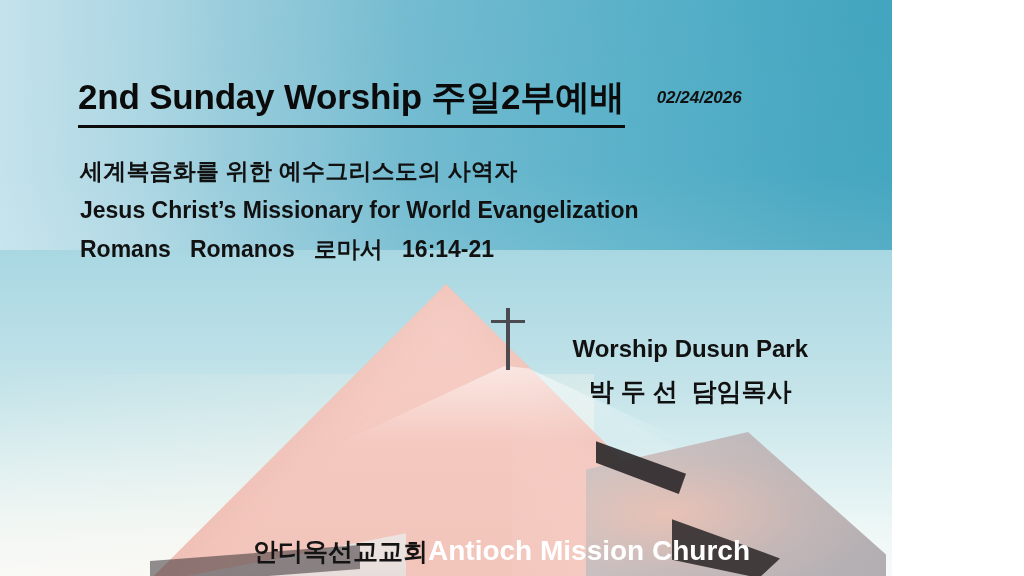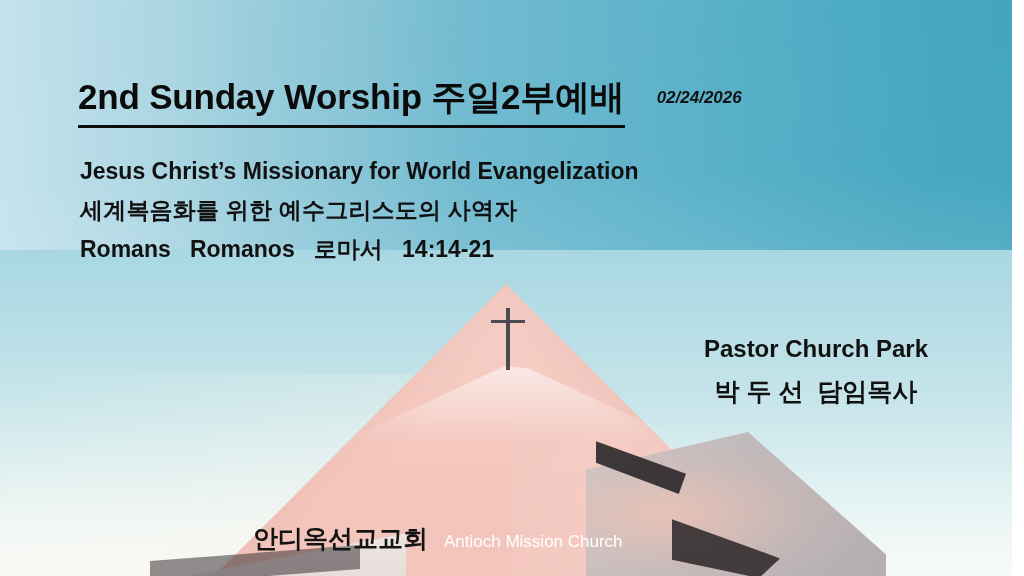--- a/index.html
+++ b/index.html
@@ -6,21 +6,21 @@
     margin: 0;
     padding: 0;
     background: #ffffff;
   }
   body {
     font-family: "Liberation Sans", "DejaVu Sans", sans-serif;
   }
 
   #slide {
     position: relative;
-    width: 1012px;
+    width: 892px;
     height: 576px;
     overflow: hidden;
     background: #4d7c0f;
   }
 
   
   .bg-base {
     position: absolute;
     inset: 0;
     background:
@@ -291,33 +291,33 @@
     line-height: 1.2;
     margin-top: 14px;
   }
 
   .church-block {
     position: absolute;
     left: 253px;
     top: 522px;
     display: flex;
     align-items: baseline;
-    gap: 16px;
   }
   .church-kr {
     font-size: 25px;
     font-weight: bold;
     color: #141414;
     white-space: nowrap;
   }
   .church-en {
-    font-size: 17px;
-    font-weight: normal;
+    font-size: 28px;
+    font-weight: bold;
     color: #ffffff;
     white-space: nowrap;
+    margin-top: 13px;
   }
 </style>
 </head>
 <body>
 
 <div id="slide">
 
   <div class="bg-base"></div>
   <div class="bg-fade-down"></div>
   <div class="bg-left-light"></div>
@@ -342,27 +342,27 @@
   <div class="cross"></div>
 
   <div class="text-layer">
 
     <div class="title-row">
       <div class="title-main">2nd Sunday Worship  주일2부예배</div>
       <div class="title-date">02/24/2026</div>
     </div>
 
     <div class="subtitle-block">
+      <div class="subtitle-line korean">세계복음화를 위한 예수그리스도의 사역자</div>
       <div class="subtitle-line">Jesus Christ’s Missionary for World Evangelization</div>
-      <div class="subtitle-line korean">세계복음화를 위한 예수그리스도의 사역자</div>
-      <div class="subtitle-line">Romans   Romanos   로마서   14:14-21</div>
+      <div class="subtitle-line">Romans   Romanos   로마서   16:14-21</div>
     </div>
 
     <div class="pastor-block">
-      <div class="pastor-en">Pastor Church Park</div>
+      <div class="pastor-en">Worship Dusun Park</div>
       <div class="pastor-kr">박 두 선  담임목사</div>
     </div>
 
     <div class="church-block">
       <div class="church-kr">안디옥선교교회</div>
       <div class="church-en">Antioch Mission Church</div>
     </div>
 
   </div>
 </div>

